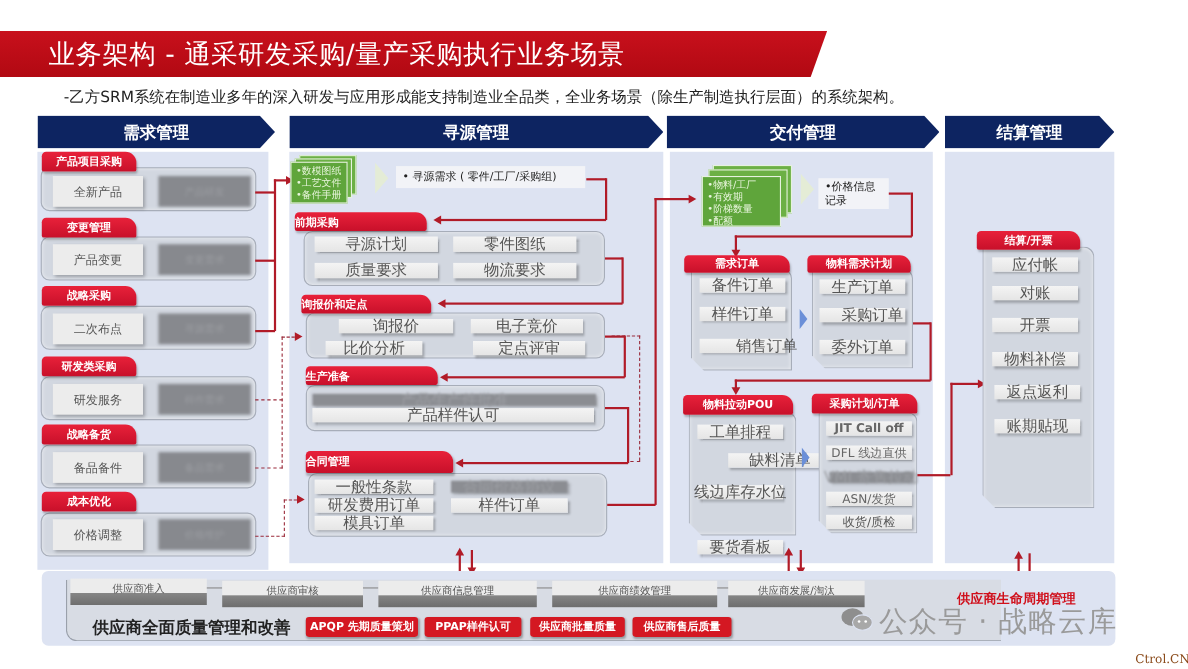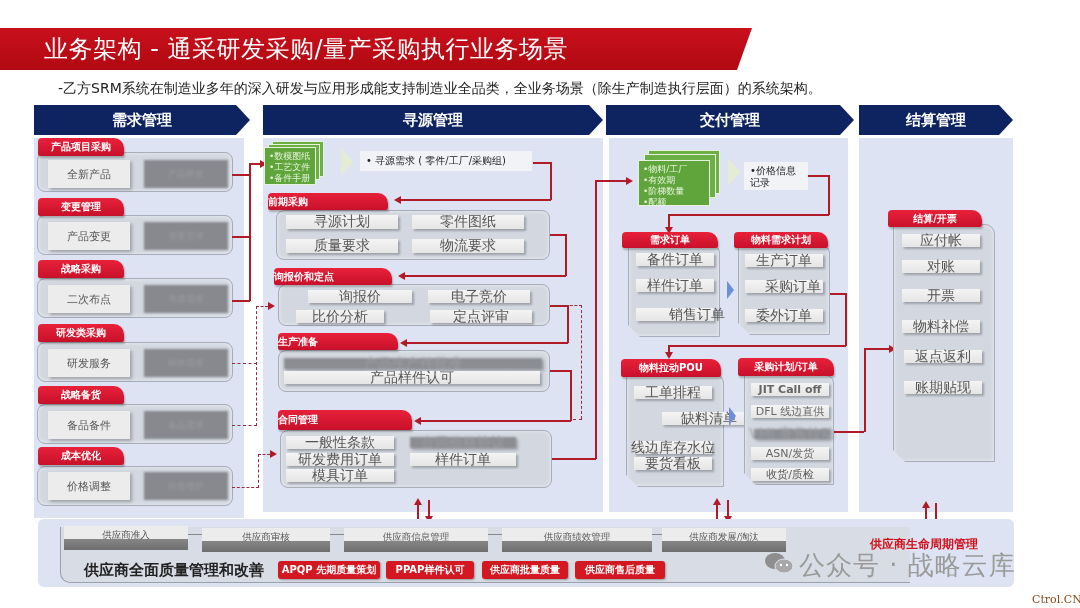--- a/index.html
+++ b/index.html
@@ -259,21 +259,21 @@
 <div class="line" style="left:845px;top:293px;width:1.5px;height:53px;"></div>
 <div class="line" style="left:668px;top:345px;width:178px;height:1.5px;"></div>
 <div class="line" style="left:668px;top:345px;width:1.5px;height:8px;"></div>
 <div class="arrow-d" style="left:665px;top:352px;"></div>
 
 <div class="abs frame cut" style="left:626px;top:375px;width:98px;height:112px;"></div>
 <div class="abs tag" style="left:621px;top:359px;width:100px;height:18px;">物料拉动POU</div>
 <div class="abs item" style="left:634px;top:386px;width:78px;height:13px;">工单排程</div>
 <div class="abs item" style="left:662px;top:412px;width:94px;height:13px;">缺料清单</div>
 <div class="abs item" style="left:634px;top:441px;width:78px;height:13px;">线边库存水位</div>
-<div class="abs item" style="left:634px;top:457px;width:78px;height:13px;">要货看板</div>
+<div class="abs item" style="left:634px;top:491px;width:78px;height:13px;">要货看板</div>
 <div class="chev-blue" style="left:729px;top:407px;"></div>
 
 <div class="abs frame cut" style="left:744px;top:375px;width:90px;height:110px;"></div>
 <div class="abs tag" style="left:738px;top:358px;width:96px;height:18px;">采购计划/订单</div>
 <div class="abs item big" style="left:751px;top:383px;width:78px;height:13px;color:#666;font-weight:bold;">JIT Call off</div>
 <div class="abs item big" style="left:751px;top:405px;width:78px;height:13px;color:#666;">DFL 线边直供</div>
 <div class="abs item blur" style="left:754px;top:429px;width:76px;height:10px;">VMI 寄售拉动</div>
 <div class="abs item big" style="left:751px;top:447px;width:78px;height:13px;color:#666;">ASN/发货</div>
 <div class="abs item big" style="left:751px;top:468px;width:78px;height:13px;">收货/质检</div>
 

